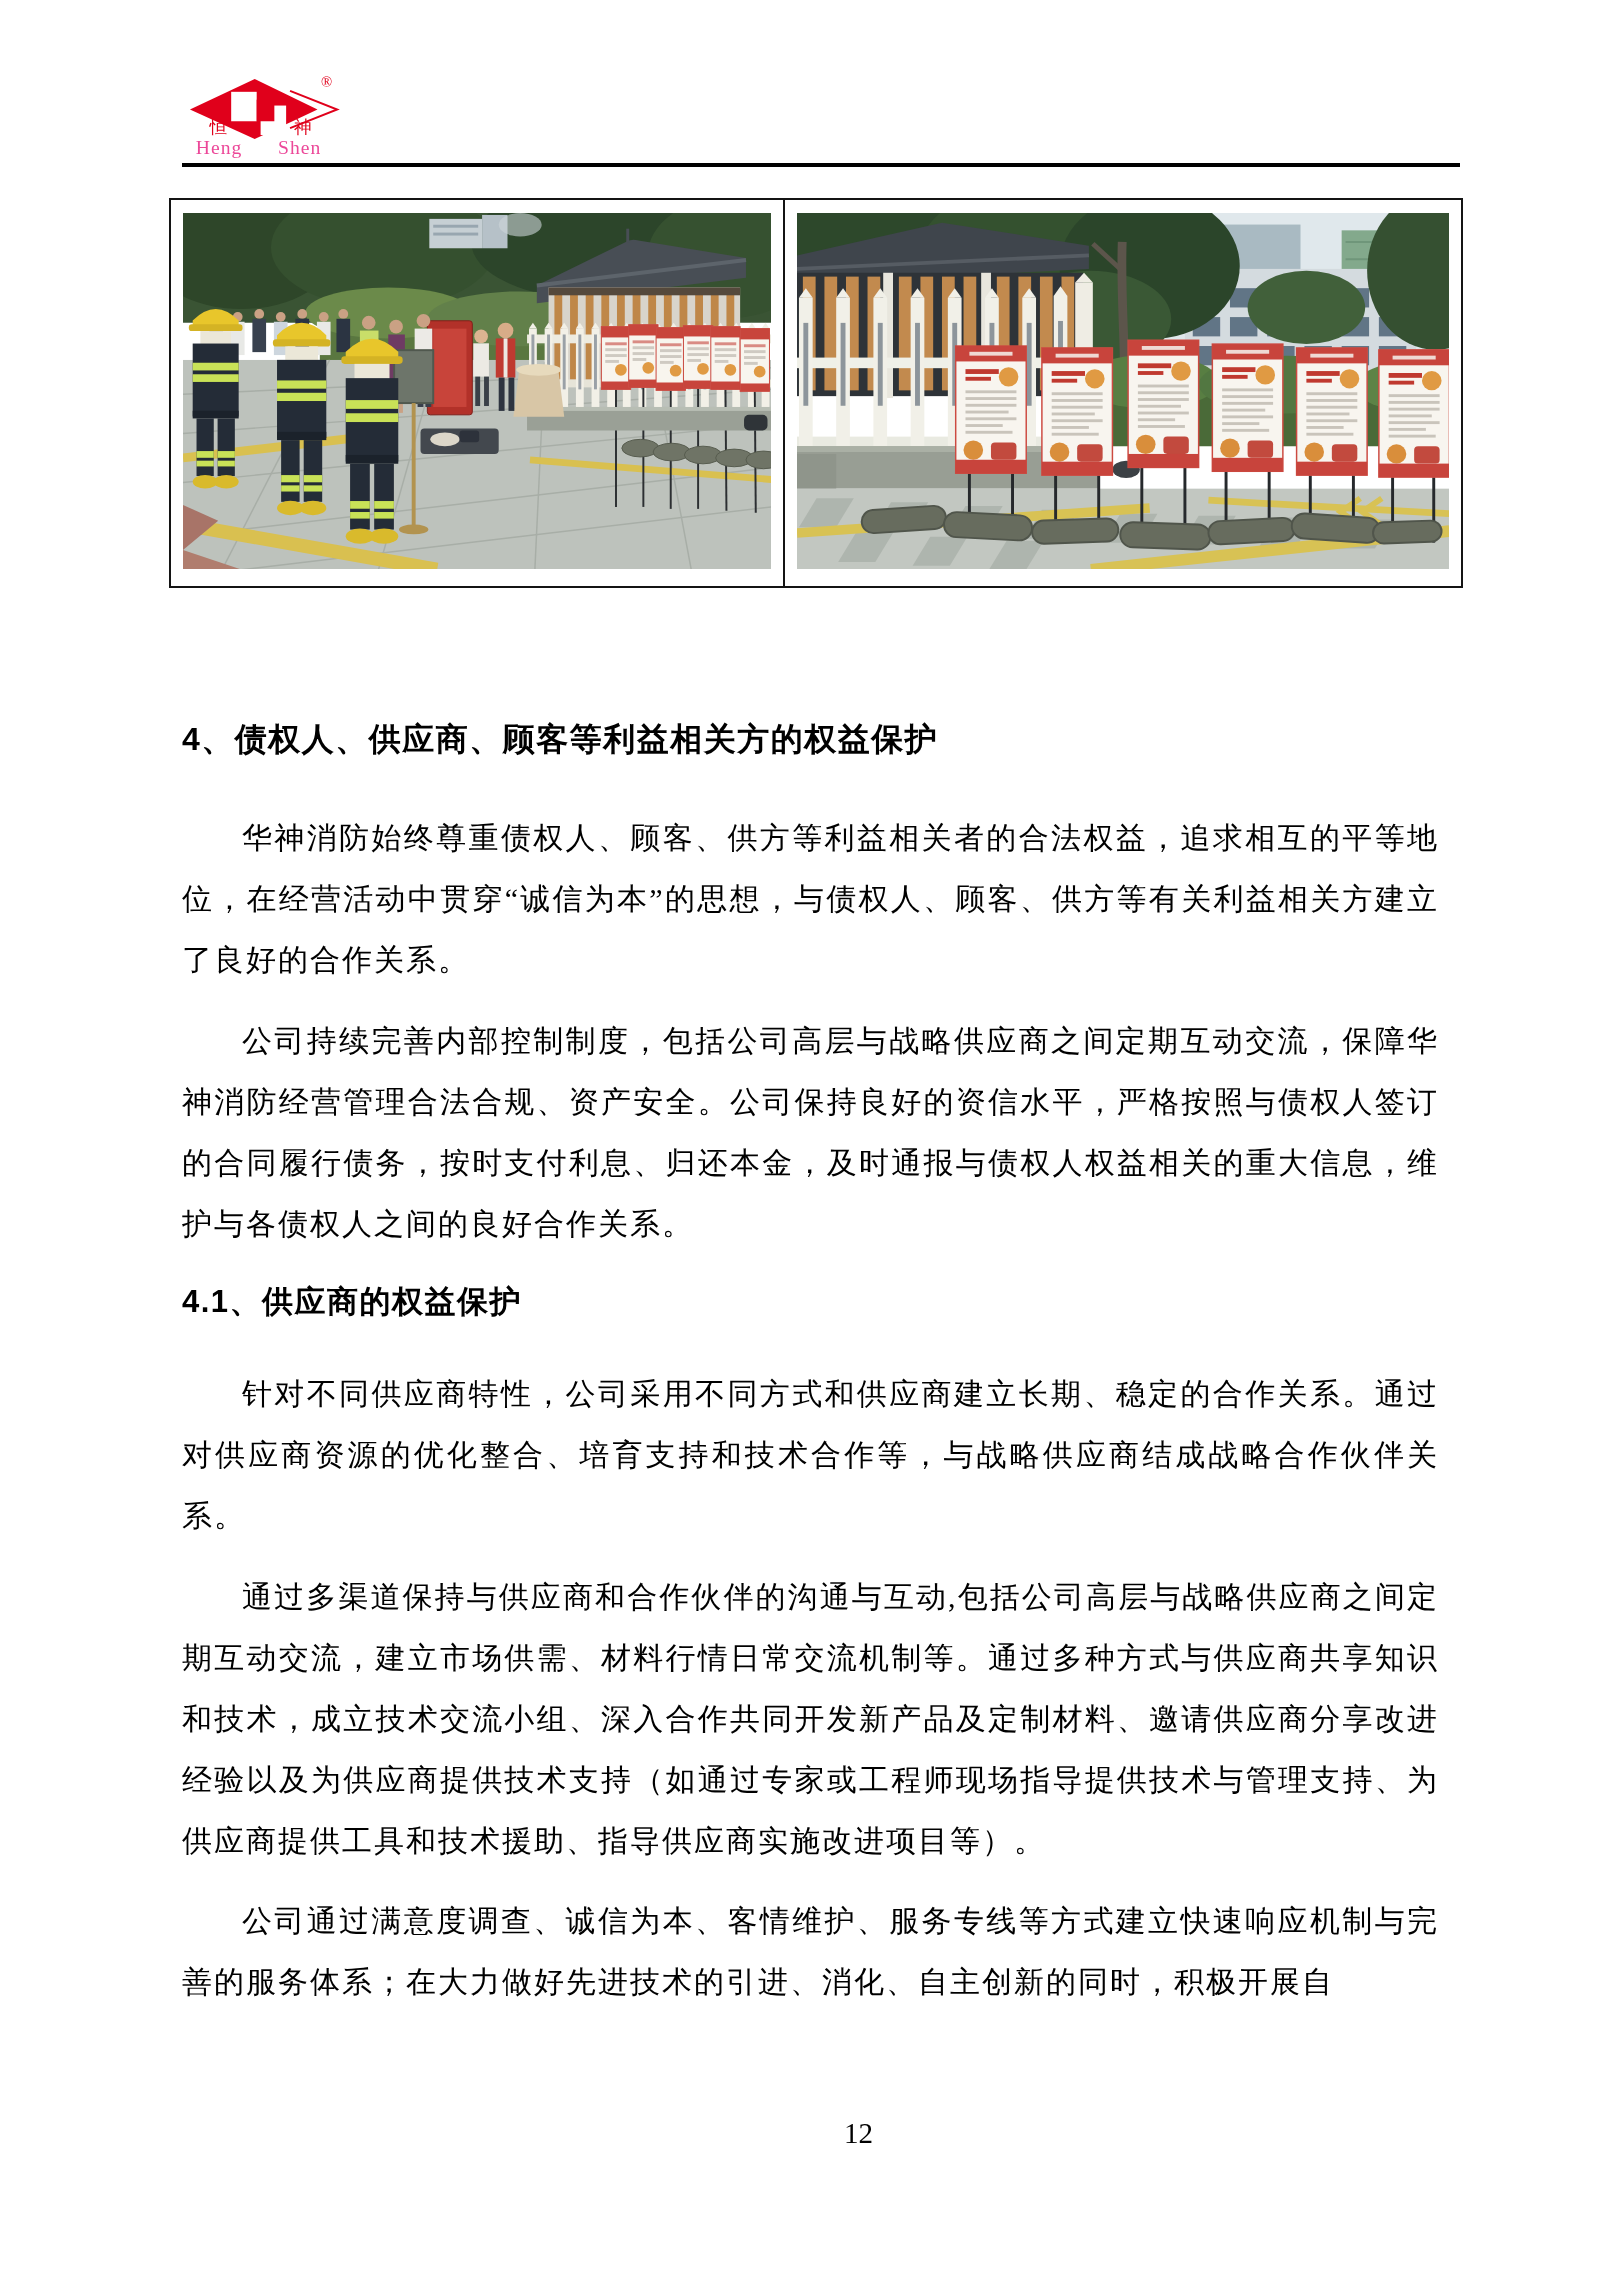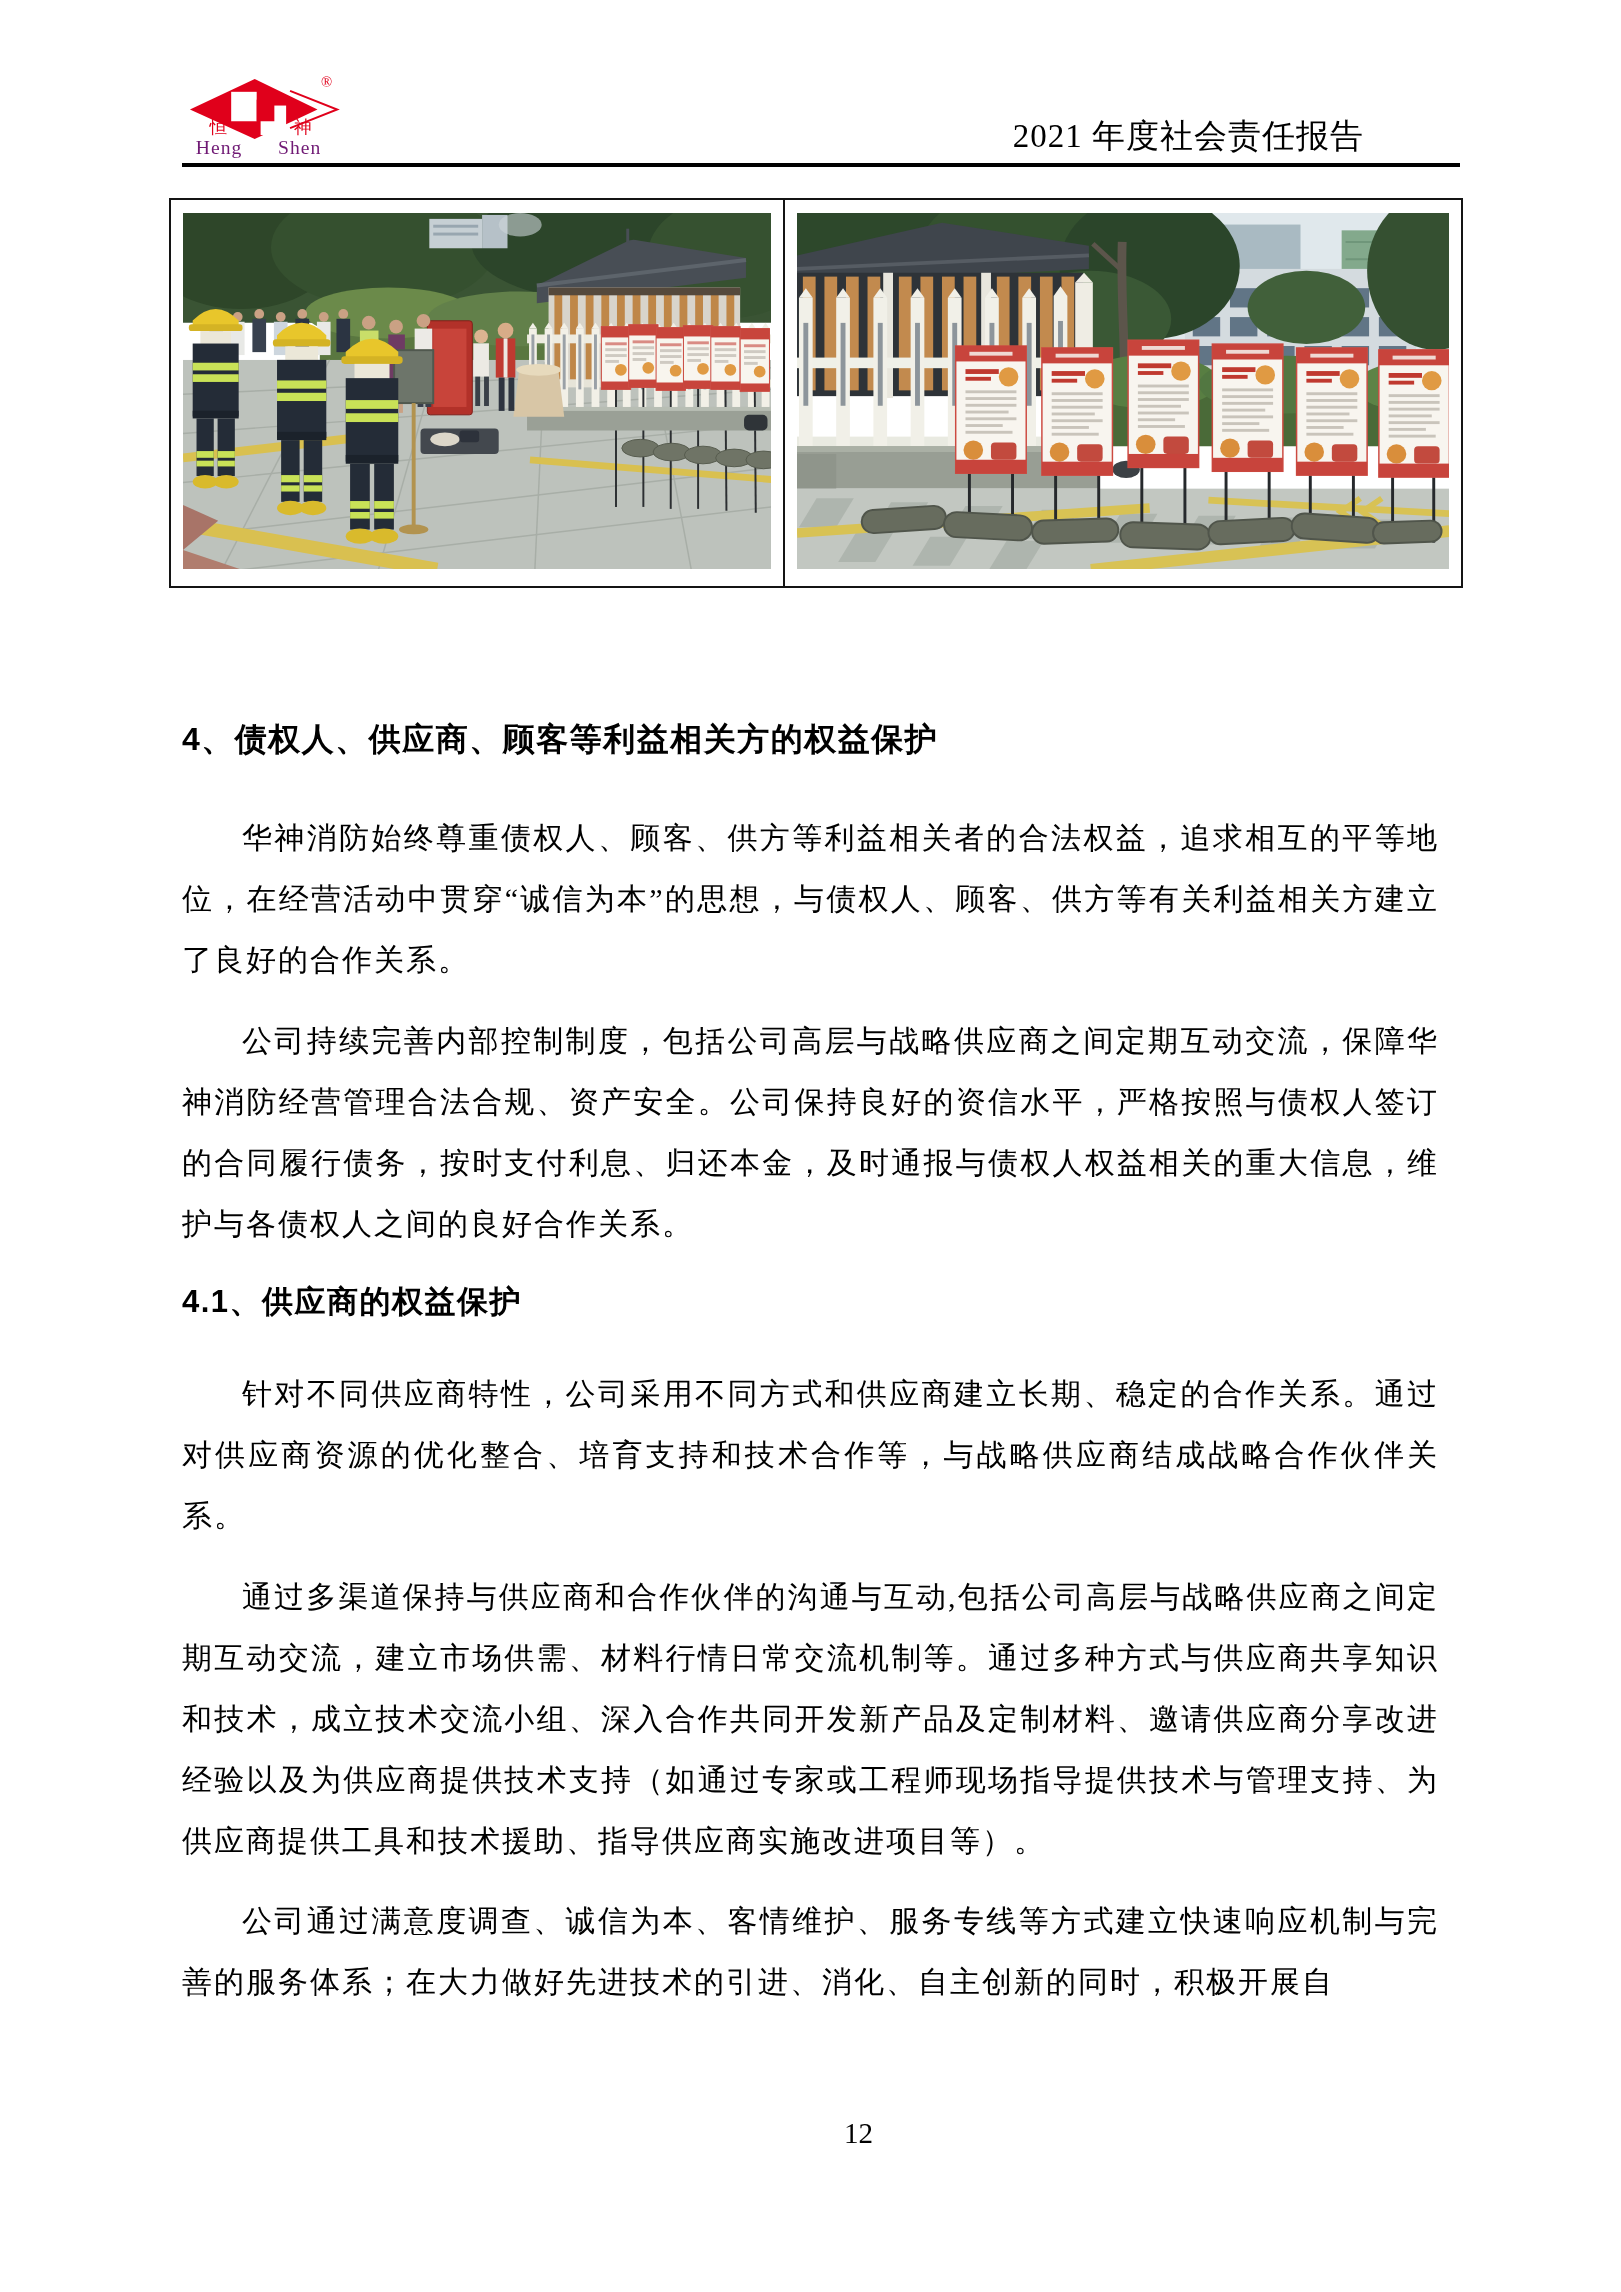--- a/index.html
+++ b/index.html
@@ -6,21 +6,21 @@
   .page{
     position:relative;width:1621px;height:2293px;background:#ffffff;
     margin:0 auto;overflow:hidden;
     font-family:"Liberation Serif", serif;color:#000;
   }
   
   .logo{position:absolute;left:188px;top:76px;width:196px;height:90px;}
   .logo .cn{position:absolute;color:#e0001b;font-size:17.6px;font-family:"Liberation Serif",serif;}
   .logo .cn.left{left:21.6px;top:39px;}
   .logo .cn.right{left:106px;top:39px;}
-  .logo .en{position:absolute;color:#701a75;font-size:19.6px;font-family:"Liberation Serif",serif;letter-spacing:1px;}
+  .logo .en{position:absolute;color:#ec4899;font-size:19.6px;font-family:"Liberation Serif",serif;letter-spacing:1px;}
   .logo .en.left{left:7.8px;top:61px;}
   .logo .en.right{left:90px;top:61px;}
   .logo .reg{position:absolute;left:133px;top:-2px;color:#e0001b;font-size:14.7px;}
   .report-title{
     position:absolute;top:114px;right:257px;
     font-size:33px;letter-spacing:1px;font-family:"Liberation Serif",serif;
   }
   .header-rule{position:absolute;left:182px;top:163px;width:1278px;height:3.9px;background:#000;}
   
   .photo-table{
@@ -62,21 +62,20 @@
       <rect x="44" y="16" width="26" height="30" fill="#ffffff"></rect>
       <rect x="74" y="30" width="26" height="30" fill="#ffffff"></rect>
       <rect x="70" y="24" width="18" height="22" fill="#e0001b"></rect>
     </svg>
     <span class="reg">®</span>
     <span class="cn left">恒</span>
     <span class="cn right">神</span>
     <span class="en left">Heng</span>
     <span class="en right">Shen</span>
   </div>
-  <div class="report-title">2021 年度社会责任报告</div>
   <div class="header-rule"></div>
 
   <div class="photo-table">
 
     <div class="photo-cell left">
       <svg viewBox="0 0 602 364" preserveAspectRatio="none">
 
         <rect x="0" y="0" width="602" height="112" fill="#3a5434"></rect>
         <ellipse cx="60" cy="40" rx="95" ry="58" fill="#2e4629"></ellipse>
         <ellipse cx="205" cy="35" rx="115" ry="62" fill="#35502f"></ellipse>

